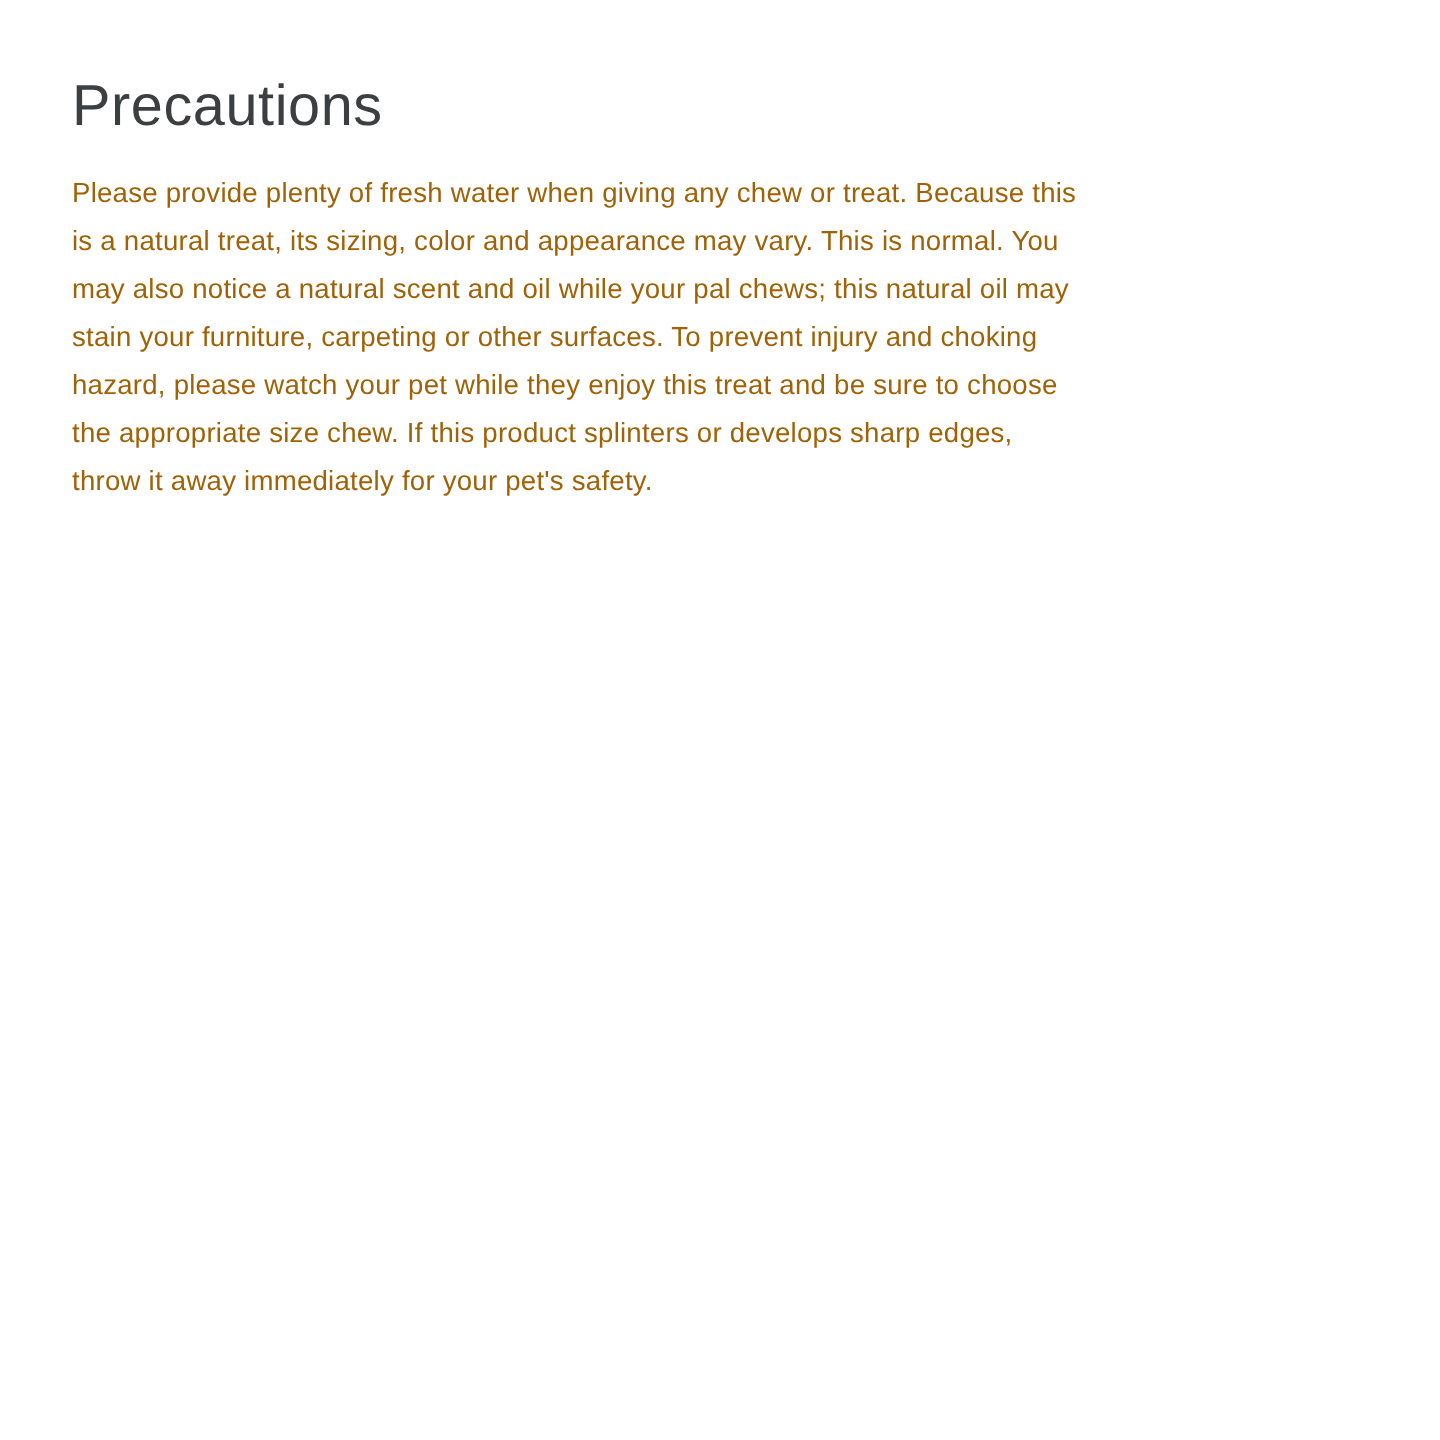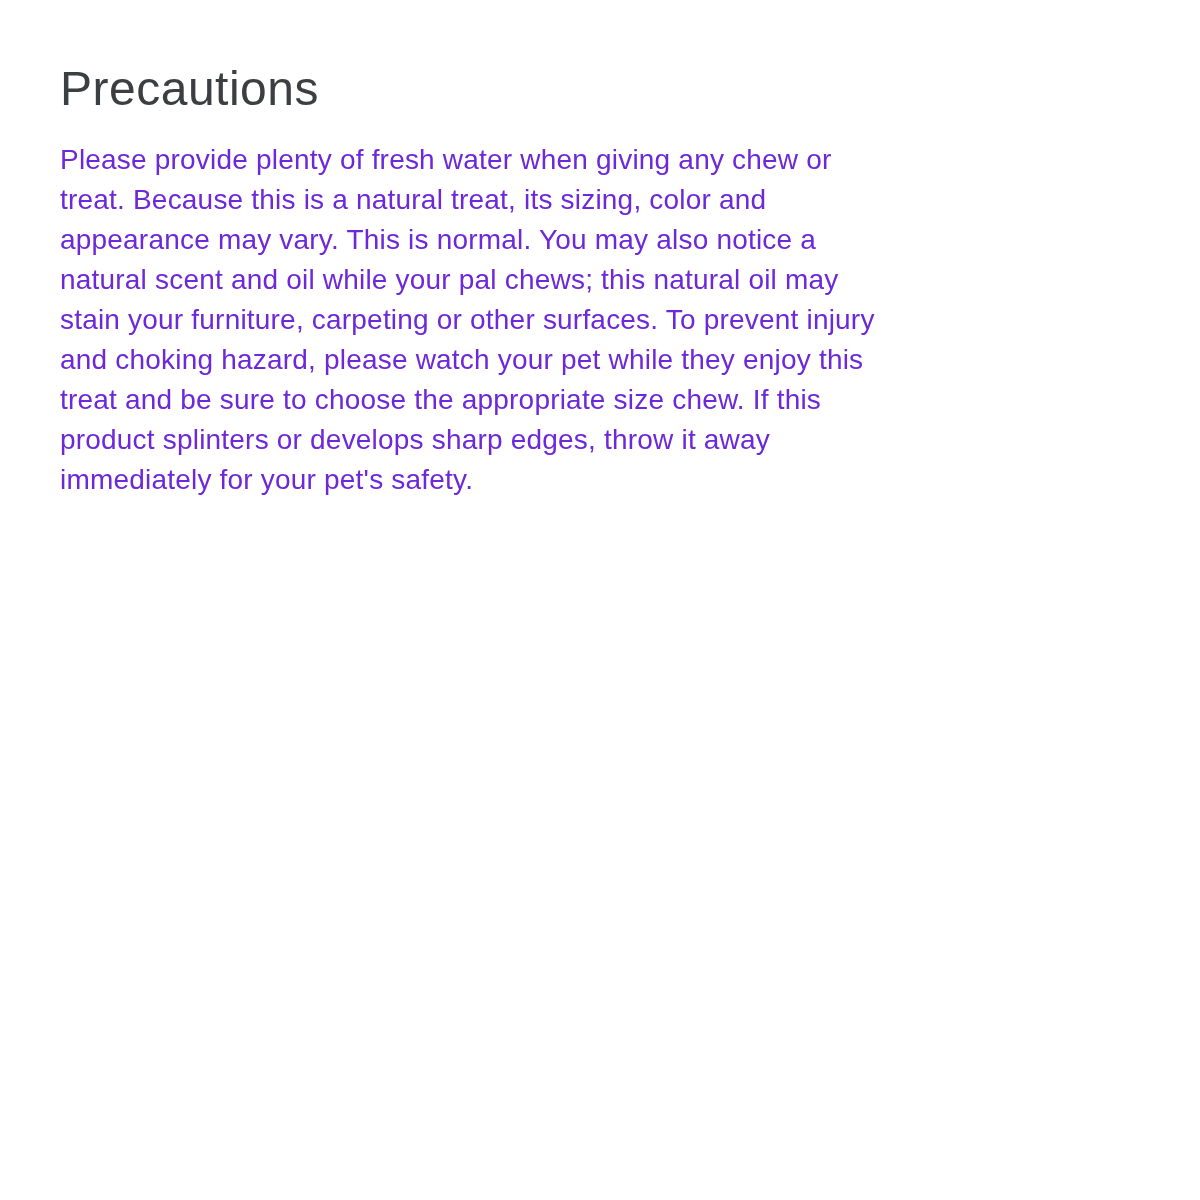--- a/index.html
+++ b/index.html
@@ -23,24 +23,24 @@
     margin: 0 0 24px 0;
     font-size: 48px;
     font-weight: 300;
     line-height: 1.15;
     color: #3c3f41;
     letter-spacing: 0.5px;
   }
   .section-body {
     margin: 0;
     max-width: 1092px;
-    font-size: 28px;
+    font-size: 23px;
     font-weight: 300;
     line-height: 40px;
-    color: #6d28d9;
+    color: #a16207;
     letter-spacing: 0.2px;
   }
 </style>
 </head>
 <body>
 
 <div class="page">
   <h1 class="section-title">Precautions</h1>
   <p class="section-body">Please provide plenty of fresh water when giving any chew or treat. Because this is a natural treat, its sizing, color and appearance may vary. This is normal. You may also notice a natural scent and oil while your pal chews; this natural oil may stain your furniture, carpeting or other surfaces. To prevent injury and choking hazard, please watch your pet while they enjoy this treat and be sure to choose the appropriate size chew. If this product splinters or develops sharp edges, throw it away immediately for your pet's safety.</p>
 </div>

